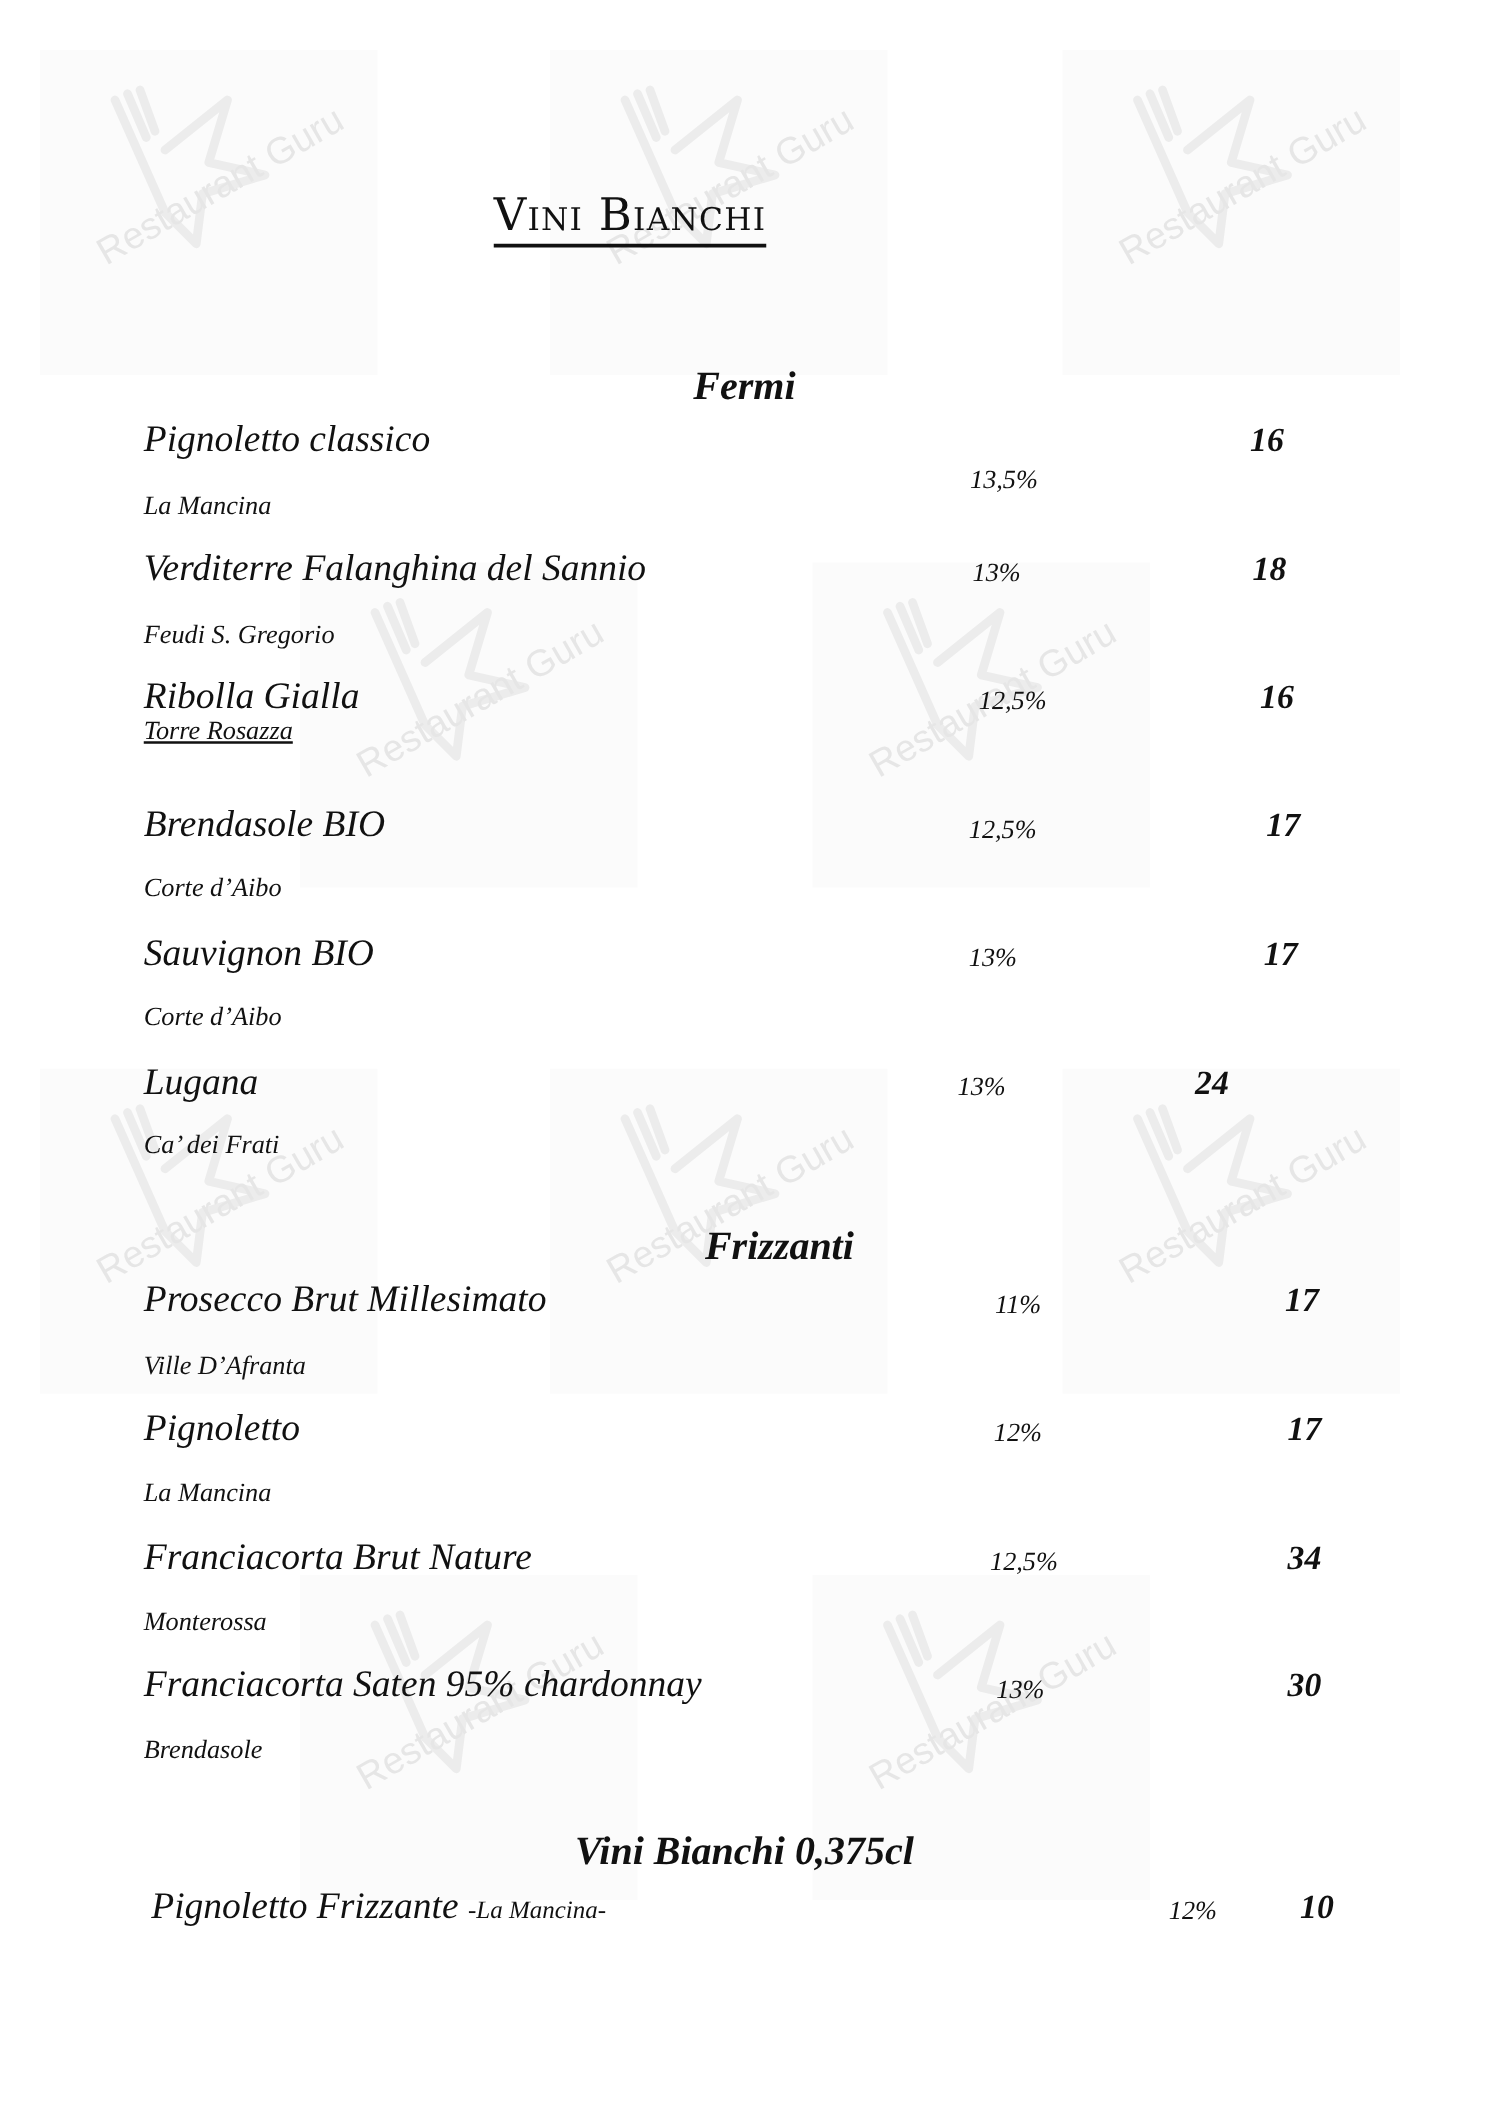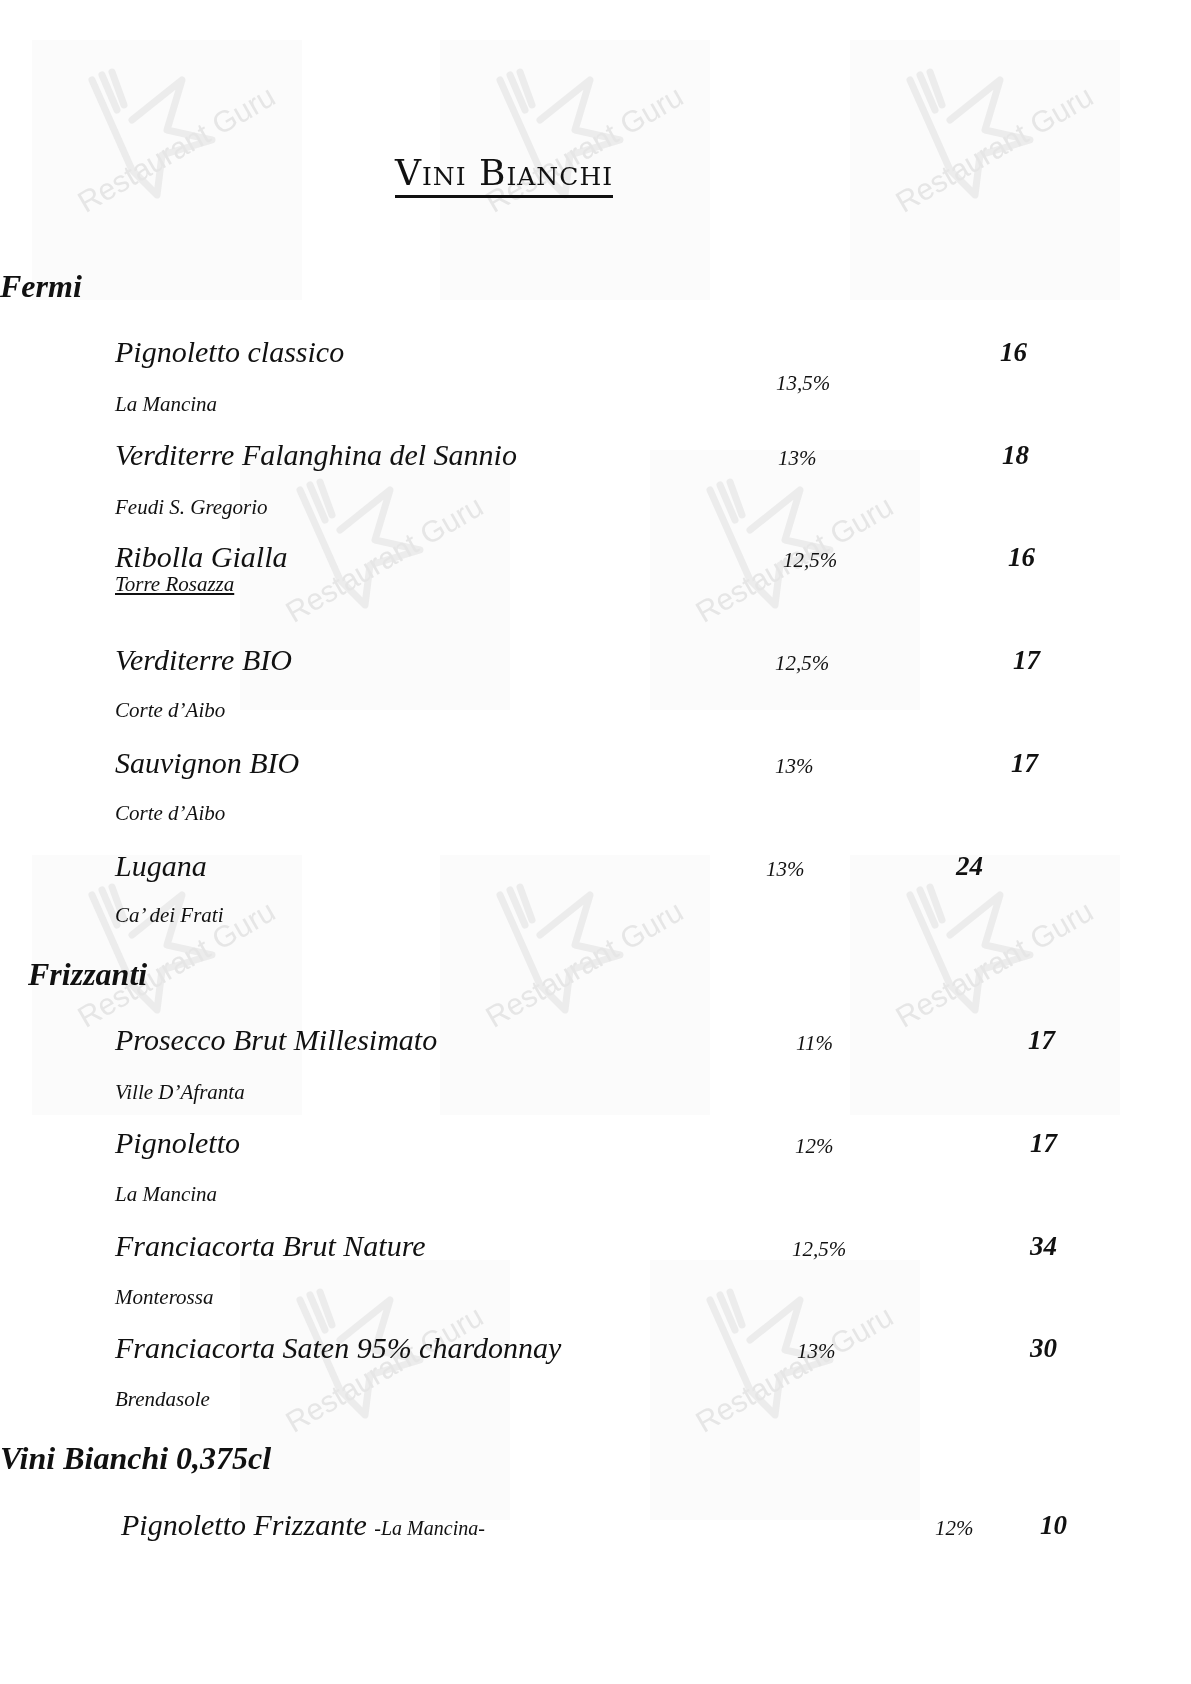--- a/index.html
+++ b/index.html
@@ -3,21 +3,21 @@
 <meta charset="utf-8">
 <style>
   html,body{margin:0;padding:0;}
   body{width:1191px;height:1684px;background:#ffffff;position:relative;overflow:hidden;font-family:"DejaVu Serif",serif;color:#111;}
   .wm{position:absolute;width:270px;height:260px;background:#fbfbfb;}
   .wm svg{position:absolute;left:40px;top:20px;}
   .wm .wmtext{position:absolute;left:40px;top:150px;transform:rotate(-30deg);transform-origin:left top;font-family:"Liberation Sans",sans-serif;font-size:30px;color:#e6e6e6;white-space:nowrap;}
   .abs{position:absolute;white-space:nowrap;}
   .title{left:0;width:952px;text-align:center;top:152px;font-family:"DejaVu Serif",serif;font-size:36px;letter-spacing:1px;margin-left:28px;}
   .title span{border-bottom:3px solid #111;padding-bottom:2px;font-variant:small-caps;}
-  .section{left:0;width:1191px;font-family:"Liberation Serif",serif;font-style:italic;font-weight:bold;font-size:32px;}
+  .section{left:0;width:1191px;text-align:center;font-family:"Liberation Serif",serif;font-style:italic;font-weight:bold;font-size:32px;margin-top:22px;}
   .name{left:115px;font-family:"Liberation Serif",serif;font-style:italic;font-size:30px;}
   .prod{left:115px;font-family:"Liberation Serif",serif;font-style:italic;font-size:21px;}
   .abv{font-family:"Liberation Serif",serif;font-style:italic;font-size:21px;}
   .price{font-family:"Liberation Serif",serif;font-style:italic;font-weight:bold;font-size:27px;}
   .small{font-size:20px;}
 </style>
 </head>
 <body>
 
 <div class="wm" style="left:32px;top:40px;">
@@ -93,21 +93,21 @@
 <div class="abs name" style="top:438px;">Verditerre Falanghina del Sannio</div>
 <div class="abs abv" style="left:778px;top:446px;">13%</div>
 <div class="abs price" style="left:1002px;top:440px;">18</div>
 <div class="abs prod" style="top:495px;">Feudi S. Gregorio</div>
 
 <div class="abs name" style="top:540px;">Ribolla Gialla</div>
 <div class="abs abv" style="left:783px;top:548px;">12,5%</div>
 <div class="abs price" style="left:1008px;top:542px;">16</div>
 <div class="abs prod" style="top:572px;text-decoration:underline;">Torre Rosazza</div>
 
-<div class="abs name" style="top:643px;">Verditerre  BIO</div>
+<div class="abs name" style="top:643px;">Brendasole  BIO</div>
 <div class="abs abv" style="left:775px;top:651px;">12,5%</div>
 <div class="abs price" style="left:1013px;top:645px;">17</div>
 <div class="abs prod" style="top:698px;">Corte d’Aibo</div>
 
 <div class="abs name" style="top:746px;">Sauvignon BIO</div>
 <div class="abs abv" style="left:775px;top:754px;">13%</div>
 <div class="abs price" style="left:1011px;top:748px;">17</div>
 <div class="abs prod" style="top:801px;">Corte d’Aibo</div>
 
 <div class="abs name" style="top:849px;">Lugana</div>

